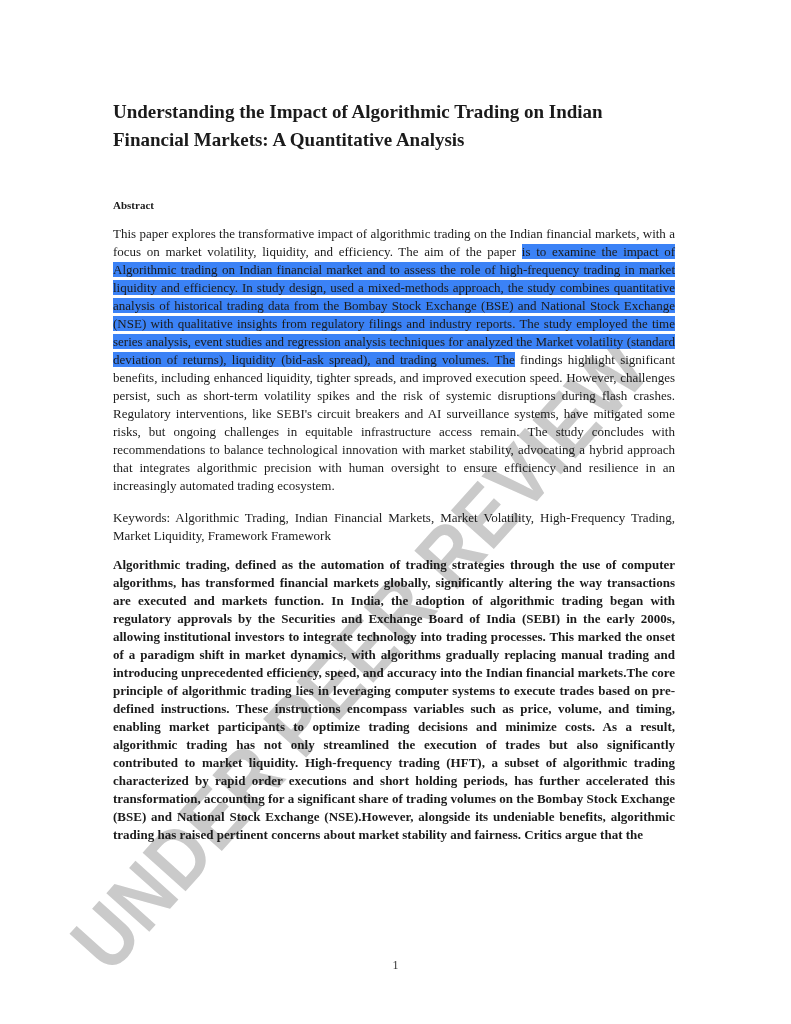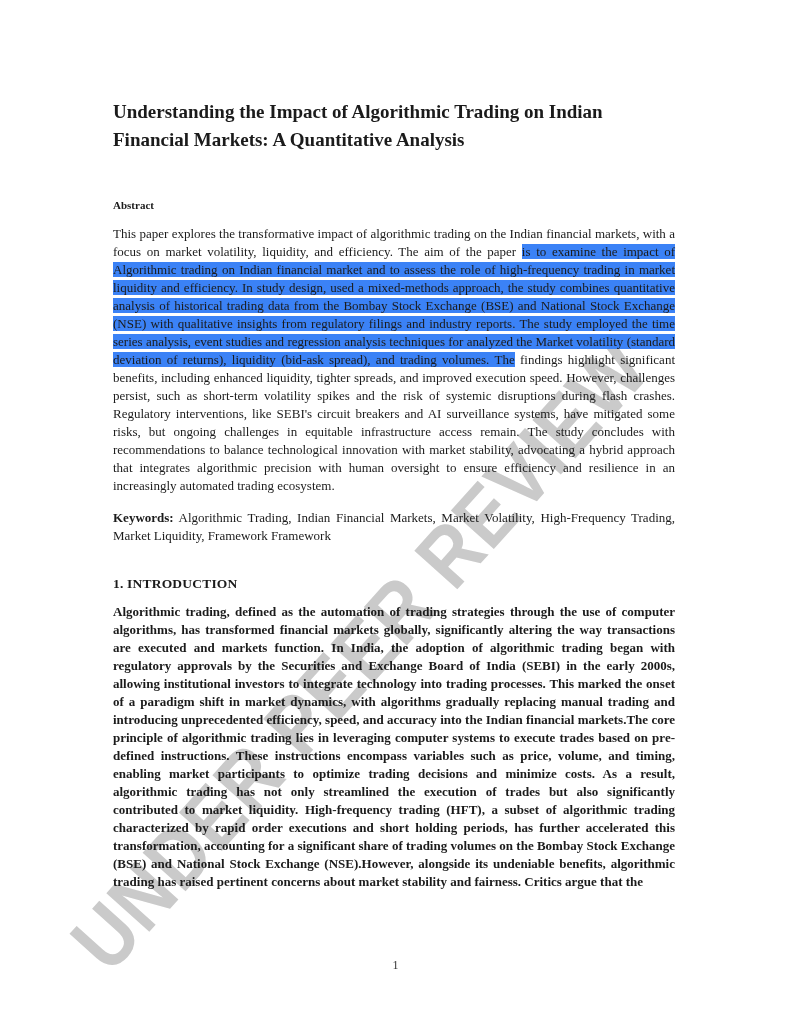--- a/index.html
+++ b/index.html
@@ -54,21 +54,21 @@
     text-align: justify;
     margin: 11px 0 0 0;
   }
   .hl {
     background-color: #3b82f6;
   }
   .keywords {
     margin-top: 14px;
   }
   .keywords .kw-label {
-    font-weight: bold;
+    font-weight: normal;
   }
   .section-heading {
     font-size: 13.5px;
     font-weight: bold;
     margin: 30px 0 0 0;
     line-height: 17px;
     letter-spacing: 0.2px;
   }
   .intro-para {
     margin-top: 11px;
@@ -95,21 +95,20 @@
   <div class="content">
 
     <h1 class="title">Understanding the Impact of Algorithmic Trading on Indian Financial Markets: A Quantitative Analysis</h1>
 
     <h2 class="abstract-heading">Abstract</h2>
 
     <p class="body-text"><span>This paper explores the transformative impact of algorithmic trading on the Indian financial markets, with a focus on market volatility, liquidity, and efficiency. The aim of the paper </span><span class="hl">is to examine the impact of Algorithmic trading on Indian financial market and to assess the role of high-frequency trading in market liquidity and efficiency. In study design, used a mixed-methods approach, the study combines quantitative analysis of historical trading data from the Bombay Stock Exchange (BSE) and National Stock Exchange (NSE) with qualitative insights from regulatory filings and industry reports. The study employed the time series analysis, event studies and regression analysis techniques for analyzed the Market volatility (standard deviation of returns), liquidity (bid-ask spread), and trading volumes. The</span><span> findings highlight significant benefits, including enhanced liquidity, tighter spreads, and improved execution speed. However, challenges persist, such as short-term volatility spikes and the risk of systemic disruptions during flash crashes. Regulatory interventions, like SEBI's circuit breakers and AI surveillance systems, have mitigated some risks, but ongoing challenges in equitable infrastructure access remain. The study concludes with recommendations to balance technological innovation with market stability, advocating a hybrid approach that integrates algorithmic precision with human oversight to ensure efficiency and resilience in an increasingly automated trading ecosystem.</span></p>
 
     <p class="body-text keywords"><span class="kw-label">Keywords:</span><span> Algorithmic Trading, Indian Financial Markets, Market Volatility, High-Frequency Trading, Market Liquidity, Framework Framework</span></p>
 
-    <h2 class="section-heading">1. INTRODUCTION</h2>
 
     <p class="body-text intro-para">Algorithmic trading, defined as the automation of trading strategies through the use of computer algorithms, has transformed financial markets globally, significantly altering the way transactions are executed and markets function. In India, the adoption of algorithmic trading began with regulatory approvals by the Securities and Exchange Board of India (SEBI) in the early 2000s, allowing institutional investors to integrate technology into trading processes. This marked the onset of a paradigm shift in market dynamics, with algorithms gradually replacing manual trading and introducing unprecedented efficiency, speed, and accuracy into the Indian financial markets.The core principle of algorithmic trading lies in leveraging computer systems to execute trades based on pre-defined instructions. These instructions encompass variables such as price, volume, and timing, enabling market participants to optimize trading decisions and minimize costs. As a result, algorithmic trading has not only streamlined the execution of trades but also significantly contributed to market liquidity. High-frequency trading (HFT), a subset of algorithmic trading characterized by rapid order executions and short holding periods, has further accelerated this transformation, accounting for a significant share of trading volumes on the Bombay Stock Exchange (BSE) and National Stock Exchange (NSE).However, alongside its undeniable benefits, algorithmic trading has raised pertinent concerns about market stability and fairness. Critics argue that the</p>
 
   </div>
 
   <div class="page-number">1</div>
 
 </div>
 
 </body></html>

